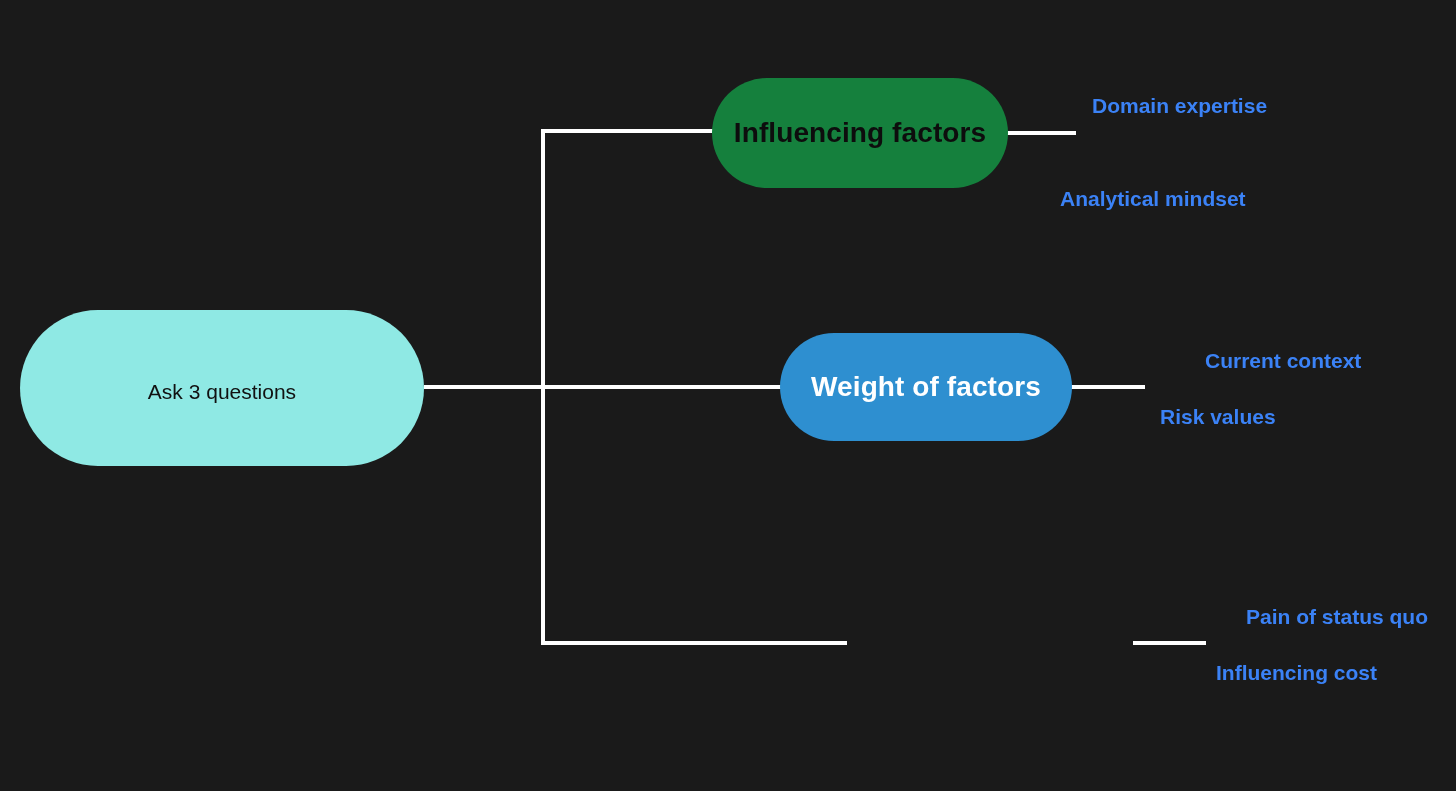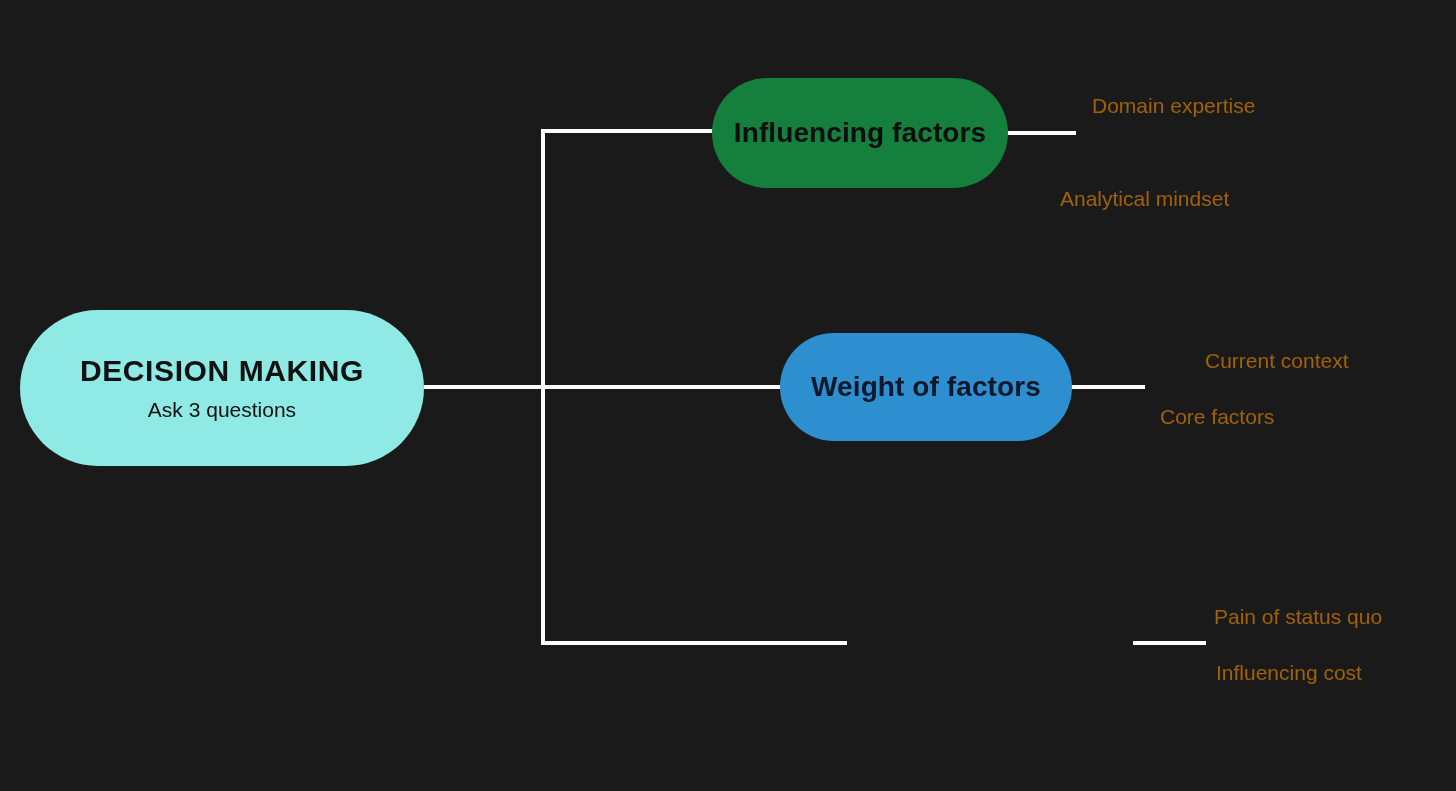--- a/index.html
+++ b/index.html
@@ -76,41 +76,41 @@
   }
   #node-b1 .node-title { font-size: 28px; }
 
   
   #node-b2 {
     left: 780px;
     top: 333px;
     width: 292px;
     height: 108px;
     background: #2e8fd0;
-    color: #0f172a;
+    color: #ffffff;
   }
   #node-b2 .node-title { font-size: 28px; }
 
   
   #node-b3 {
     left: 843px;
     top: 590px;
     width: 292px;
     height: 108px;
     background: #15578f;
     color: #ffffff;
   }
   #node-b3 .node-title { font-size: 28px; }
 
   
   .leaf {
     position: absolute;
-    color: #a16207;
+    color: #3b82f6;
     font-size: 21px;
-    font-weight: normal;
+    font-weight: bold;
     white-space: nowrap;
     line-height: 1.1;
   }
 </style>
 </head>
 <body>
 
 <div id="canvas">
 
   <div class="line line-h" style="left:424px; top:385px; width:120px;"></div>
@@ -123,35 +123,34 @@
 
   <div class="line line-h" style="left:541px; top:641px; width:306px;"></div>
 
   <div class="line line-h" style="left:1006px; top:131px; width:70px;"></div>
 
   <div class="line line-h" style="left:1070px; top:385px; width:75px;"></div>
 
   <div class="line line-h" style="left:1133px; top:641px; width:73px;"></div>
 
   <div class="node" id="node-root">
-    <div class="node-title">DECISION MAKING</div>
     <div class="node-sub">Ask 3 questions</div>
   </div>
 
   <div class="node" id="node-b1">
     <div class="node-title">Influencing factors</div>
   </div>
 
   <div class="node" id="node-b2">
     <div class="node-title">Weight of factors</div>
   </div>
 
 
   <div class="leaf" style="left:1092px; top:94px;">Domain expertise</div>
   <div class="leaf" style="left:1060px; top:151px;margin-top:36px;">Analytical mindset</div>
 
   <div class="leaf" style="left:1158px; top:349px;margin-left:47px;">Current context</div>
-  <div class="leaf" style="left:1160px; top:405px;">Core factors</div>
+  <div class="leaf" style="left:1160px; top:405px;">Risk values</div>
 
-  <div class="leaf" style="left:1214px; top:605px;">Pain of status quo</div>
+  <div class="leaf" style="left:1246px; top:605px;">Pain of status quo</div>
   <div class="leaf" style="left:1216px; top:661px;">Influencing cost</div>
 
 </div>
 
 </body></html>

